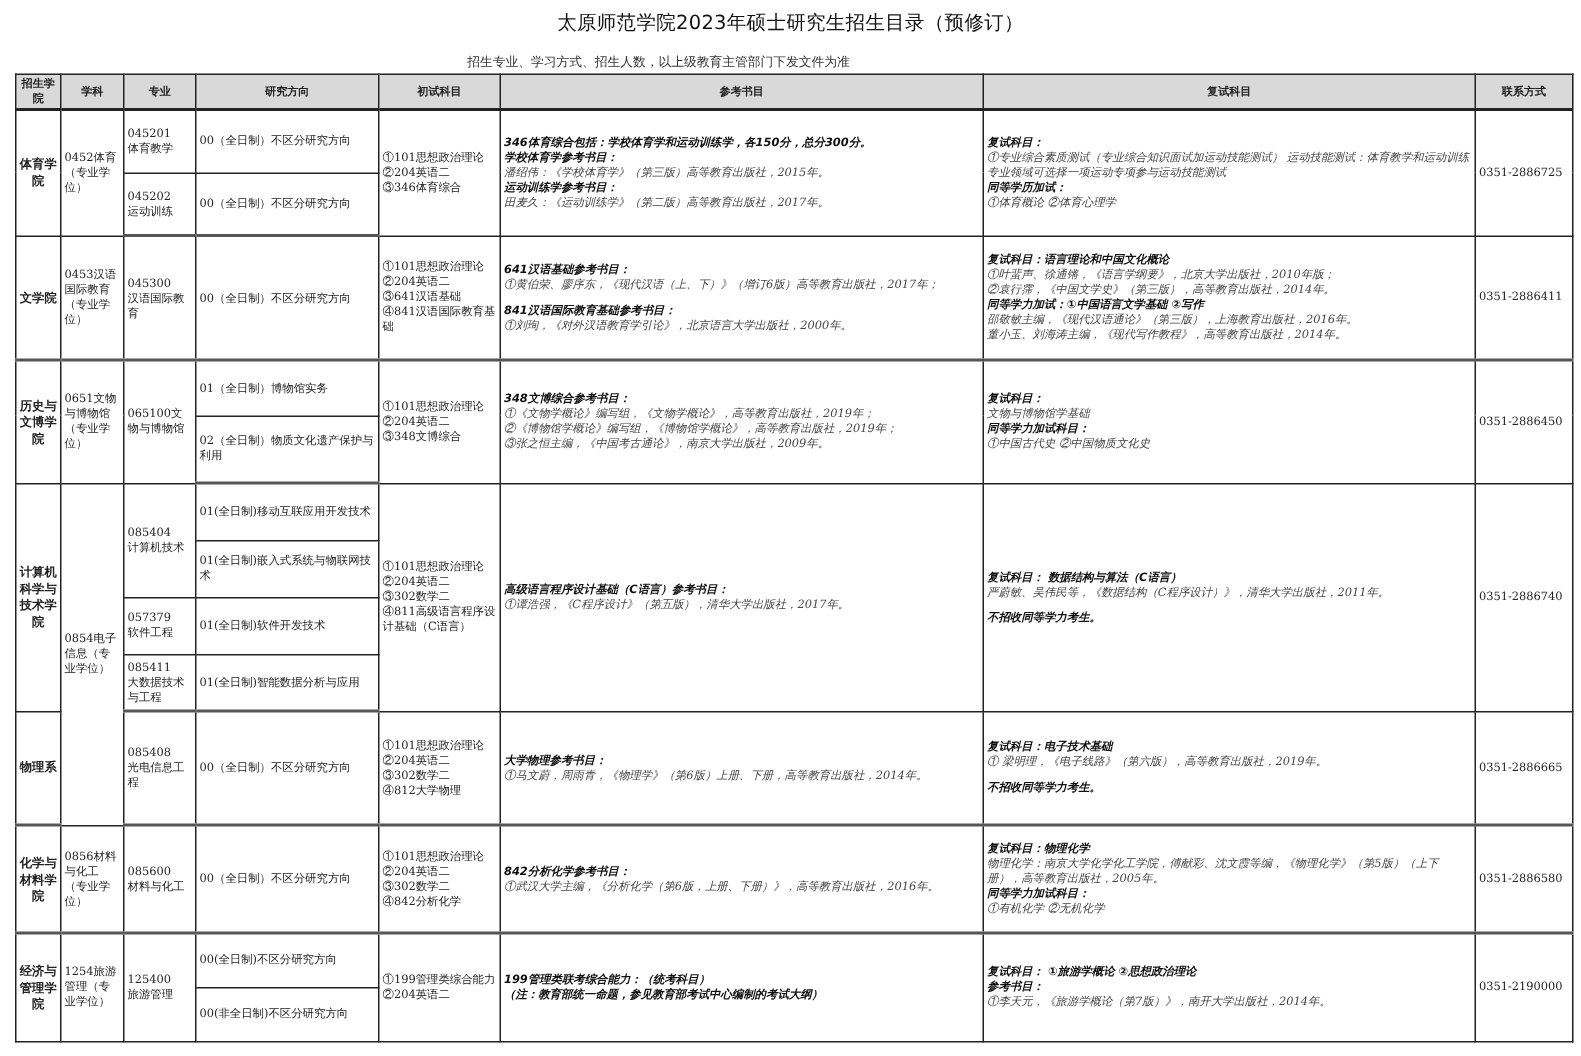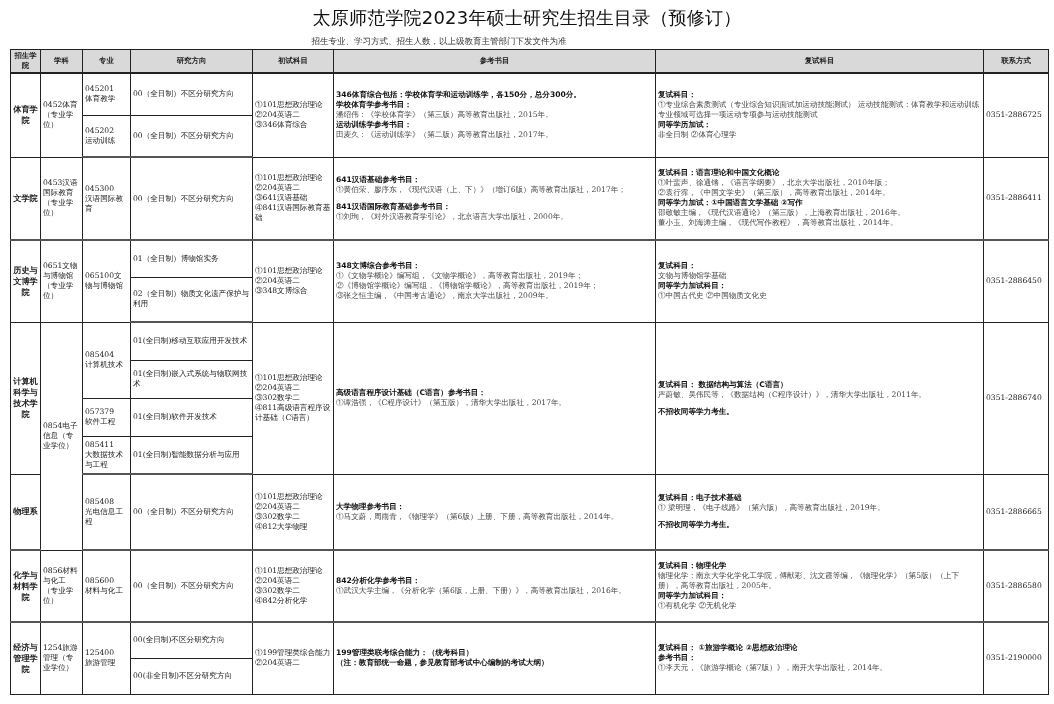--- a/index.html
+++ b/index.html
@@ -1,24 +1,24 @@
 <!DOCTYPE html>
 <html><head>
 <meta charset="utf-8">
 <style>
   html, body { margin:0; padding:0; background:#ffffff; }
   body { width:1054px; height:704px; overflow:hidden; font-family:"DejaVu Serif","Liberation Serif",serif; color:#222; position:relative; }
-  .title { position:absolute; left:0; top:6px; width:1054px; text-align:center; font-family:"DejaVu Sans","Liberation Sans",sans-serif; font-size:18px; color:#111; letter-spacing:0.2px; }
+  .title { position:absolute; left:0; top:6px; width:1054px; text-align:center; font-family:"DejaVu Sans","Liberation Sans",sans-serif; font-size:13px; color:#111; letter-spacing:0.2px; }
   .subtitle { position:absolute; left:0; top:36px; width:878px; text-align:center; font-size:8.5px; color:#333; }
   table { position:absolute; left:10px; top:49px; border-collapse:collapse; table-layout:fixed; width:1038px; }
   td, th { border:1px solid #222; font-size:7.6px; line-height:10px; padding:1px 2px; vertical-align:middle; word-break:break-all; }
   th { background:#d9d9d9; font-weight:bold; font-family:"DejaVu Sans","Liberation Sans",sans-serif; font-size:7.4px; height:17px; text-align:center; border-bottom:2px solid #222; }
   td.college { font-weight:bold; font-family:"DejaVu Sans","Liberation Sans",sans-serif; font-size:8.2px; text-align:center; line-height:11px;margin-top:28px; }
   td.center { }
-  td.ref, td.retest { color:#444; }
+  td.ref, td.retest { color:#444;font-style:italic; }
   td.contact { text-align:left; font-size:7.6px; }
   tr.grp-end td { border-bottom:2px solid #555; }
   .line { display:block; }
   .bold { font-weight:bold; font-family:"DejaVu Sans","Liberation Sans",sans-serif; color:#111; }
   .gap { display:block; height:7px; }
 </style>
 </head>
 <body>
 
 <div class="title">太原师范学院2023年硕士研究生招生目录（预修订）</div>
@@ -64,21 +64,21 @@
           <span class="line bold">346体育综合包括：学校体育学和运动训练学，各150分，总分300分。</span>
           <span class="line bold">学校体育学参考书目：</span>
           <span class="line"> 潘绍伟：《学校体育学》（第三版）高等教育出版社，2015年。</span>
           <span class="line bold">运动训练学参考书目：</span>
           <span class="line"> 田麦久：《运动训练学》（第二版）高等教育出版社，2017年。</span>
         </td>
       <td rowspan="2" class="retest">
           <span class="line bold">复试科目：</span>
           <span class="line">①专业综合素质测试（专业综合知识面试加运动技能测试） 运动技能测试：体育教学和运动训练专业领域可选择一项运动专项参与运动技能测试</span>
           <span class="line bold">同等学历加试：</span>
-          <span class="line">非全日制  ②体育心理学</span>
+          <span class="line">①体育概论  ②体育心理学</span>
         </td>
       <td rowspan="2" class="contact">0351-2886725</td>
     </tr>
     <tr style="height:42px" class="grp-end">
       <td class="center" style="white-space:pre-line">045202
 运动训练</td>
       <td>00（全日制）不区分研究方向</td>
     </tr>
 
     <tr style="height:83px" class="grp-end">

